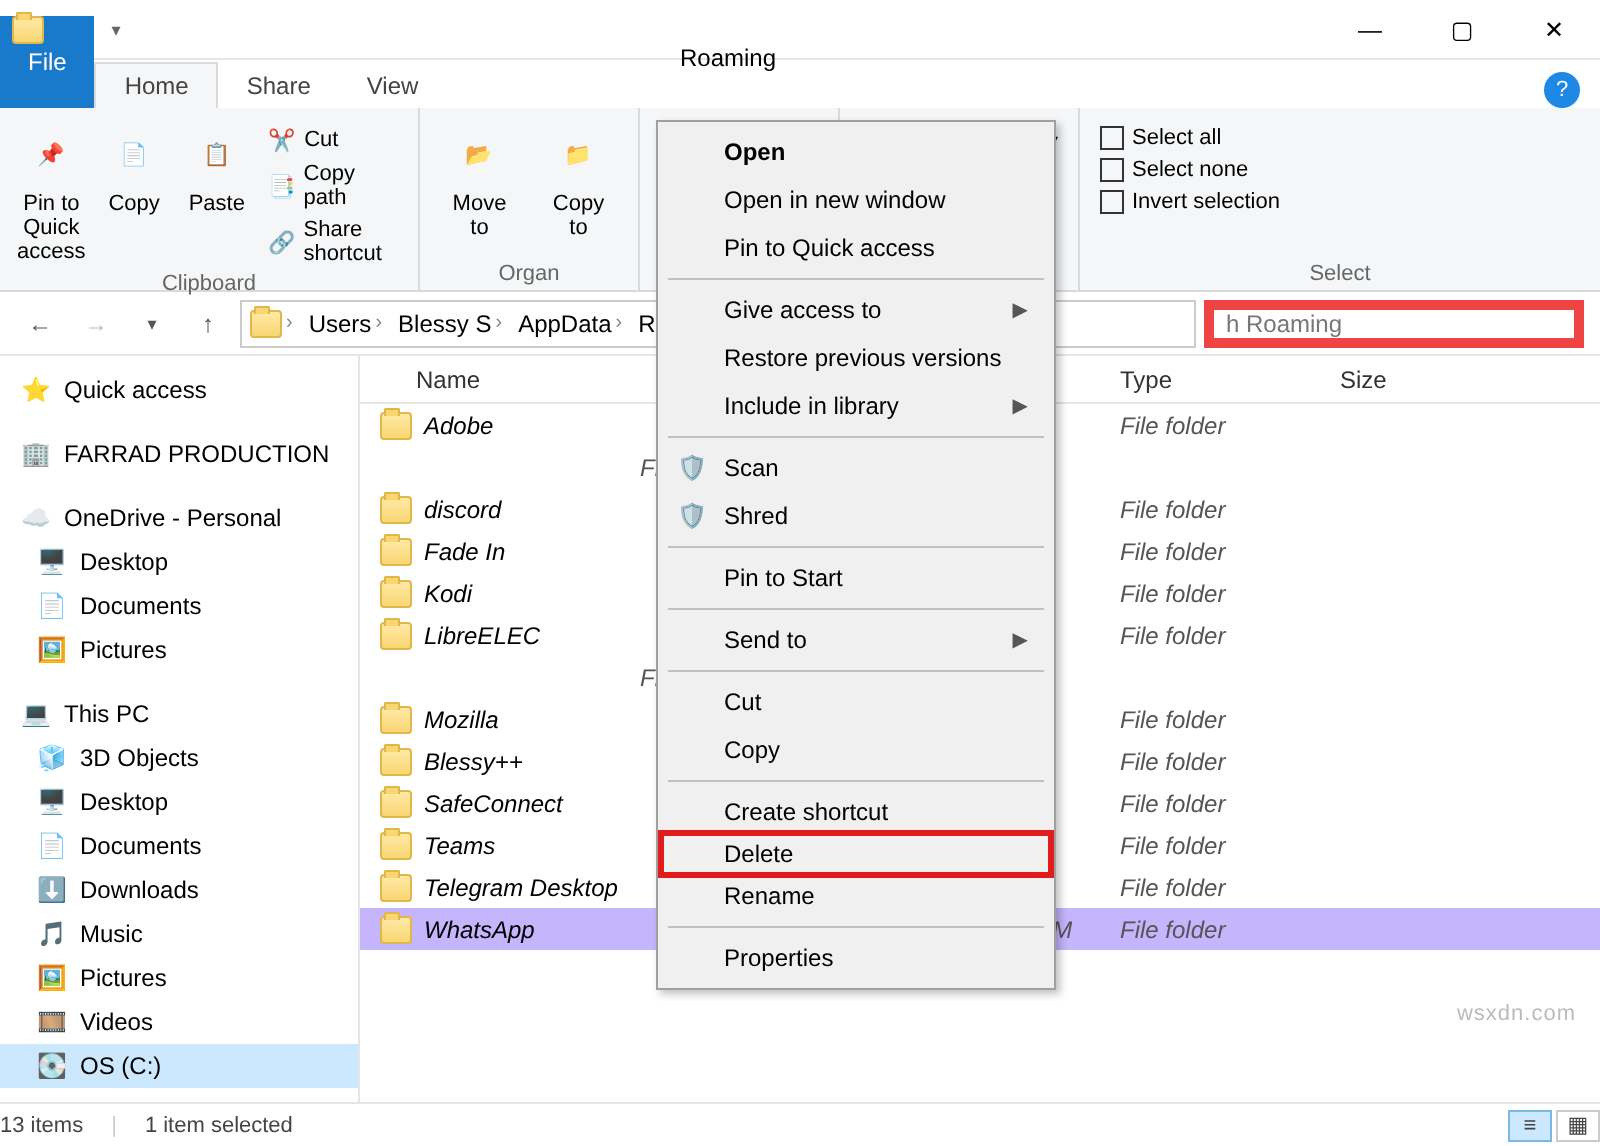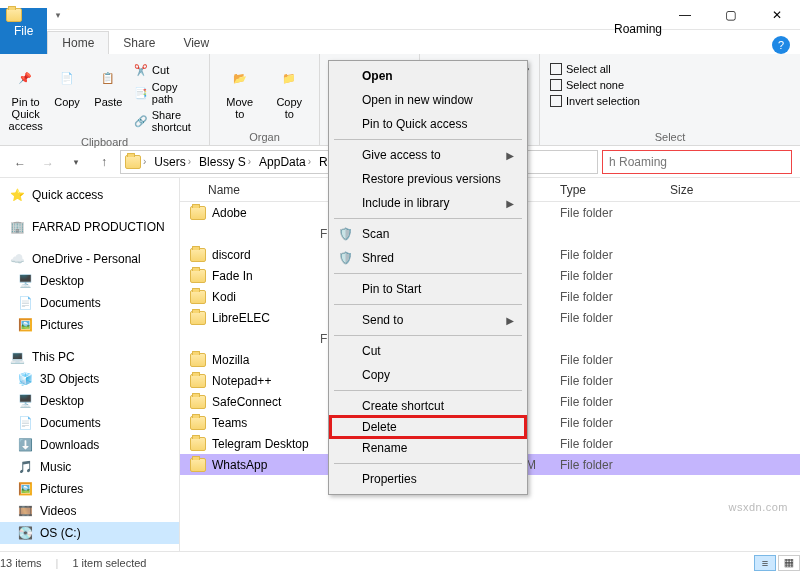--- a/index.html
+++ b/index.html
@@ -1,21 +1,21 @@
 <!DOCTYPE html>
 <html><head>
 <meta charset="utf-8">
 <style>
 * { box-sizing: border-box; margin: 0; padding: 0; font-family: "Segoe UI", Arial, sans-serif; }
 body { width: 800px; height: 573px; background: #fff; font-size: 12px; color: #000; overflow: hidden; position: relative; }
 
 
 .titlebar { height: 30px; display: flex; align-items: center; background: #fff; border-bottom: 1px solid #e5e5e5; }
 .titlebar .tb-left { display: flex; align-items: center; gap: 6px; padding-left: 6px; }
-.titlebar .tb-title { flex: 1; text-align: right; font-size: 12px; margin-top: 29px; }
+.titlebar .tb-title { flex: 1; text-align: center; font-size: 12px; margin-top: 29px; }
 .titlebar .tb-right { display: flex; }
 .win-btn { width: 46px; height: 30px; display: flex; align-items: center; justify-content: center; font-size: 12px; }
 .folder-ico { width: 16px; height: 14px; background: linear-gradient(#ffe9a6,#f8d673); border:1px solid #e0b84a; border-radius:2px; position:relative; }
 .folder-ico::before{content:"";position:absolute;top:-3px;left:1px;width:6px;height:3px;background:#f8d673;border:1px solid #e0b84a;border-bottom:none;border-radius:1px 1px 0 0;}
 
 
 .tabbar { height: 24px; display: flex; align-items: flex-end; background: #fff; }
 .tab-file { background: #1979ca; color: #fff; padding: 16px 14px; font-size: 12px; }
 .tab { padding: 4px 14px; font-size: 12px; color: #444; }
 .tab.active { background:#f5f6f7; border:1px solid #dadada; border-bottom:none;}
@@ -32,38 +32,38 @@
 .mini-item { display:flex; align-items:center; gap:4px; padding:1px 2px;}
 .mini-ico {width:14px;height:14px;display:inline-flex;align-items:center;justify-content:center;}
 .chk{width:12px;height:12px;border:1px solid #333;display:inline-block;}
 
 
 .addrrow { height:32px; display:flex; align-items:center; gap:4px; padding:0 8px; border-bottom:1px solid #e5e5e5;}
 .navbtn { width:24px;height:24px; display:flex;align-items:center;justify-content:center;color:#555;border-radius:2px;}
 .addrbar { flex:1; height:24px; border:1px solid #ccc; display:flex; align-items:center; font-size:12px; overflow:hidden;}
 .crumb { padding:0 4px; display:flex; align-items:center; gap:2px; white-space:nowrap;}
 .crumb .sep{color:#888;font-size:10px;}
-.searchbox { width:190px; height:24px; border:1px solid #ef4444; display:flex; align-items:center; padding:0 6px; color:#777; font-size:12px;}
+.searchbox { width:190px; height:24px; border:5px solid #ef4444; display:flex; align-items:center; padding:0 6px; color:#777; font-size:12px;}
 
 
 .main { display:flex; height: calc(573px - 30px - 24px - 92px - 32px - 22px); }
 .sidebar { width:180px; border-right:1px solid #e5e5e5; overflow-y:auto; padding:6px 0;}
 .sb-item { display:flex; align-items:center; gap:6px; padding:3px 8px 3px 18px; font-size:12px; white-space:nowrap;}
 .sb-item.top{padding-left:10px;}
 .sb-item.sel{background:#cce8ff;}
 .sb-ico{width:16px;height:16px;display:inline-flex;align-items:center;justify-content:center;}
 .sb-spacer{height:10px;}
 
 .filepane { flex:1; display:flex; flex-direction:column; overflow:hidden;}
 .cols { display:flex; border-bottom:1px solid #e5e5e5; font-size:12px; color:#333; height:24px; align-items:center;}
 .col-name{width:240px;padding-left:28px;}
 .col-date{width:140px;}
 .col-type{width:110px;}
 .col-size{width:60px;}
-.rows{overflow:auto; flex:1;}
+.rows{overflow:auto; flex:1;font-style:italic;}
 .row{display:flex;align-items:center;height:21px;font-size:12px;}
 .row .c-name{width:240px;display:flex;align-items:center;gap:6px;padding-left:10px;}
 .row .c-date{width:140px;color:#555;}
 .row .c-type{width:110px;color:#555;}
 .row .c-size{width:60px;}
 .row.sel{background:#c4b5fd;}
 
 
 .status { height:22px; border-top:1px solid #e5e5e5; display:flex; align-items:center; font-size:11px; padding:0 0; gap:14px; color:#444;}
 .status .right{margin-left:auto;display:flex;gap:2px;}
@@ -387,21 +387,21 @@
             <span class="folder-ico"></span>
             <span>Mozilla</span>
           </div>
   <div class="c-date"></div>
   <div class="c-type">File folder</div>
   <div class="c-size"></div>
         </div>
         <div class="row">
           <div class="c-name">
             <span class="folder-ico"></span>
-            <span>Notepad++</span>
+            <span>Blessy++</span>
           </div>
   <div class="c-date"></div>
   <div class="c-type">File folder</div>
   <div class="c-size"></div>
         </div>
         <div class="row">
           <div class="c-name">
             <span class="folder-ico"></span>
             <span>SafeConnect</span>
           </div>

